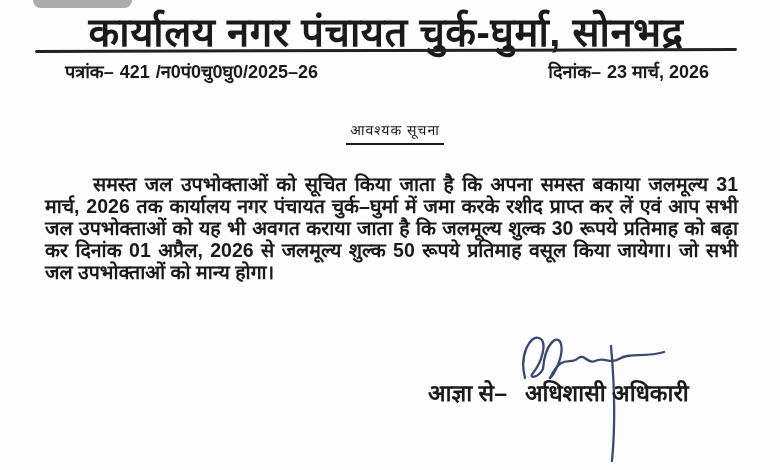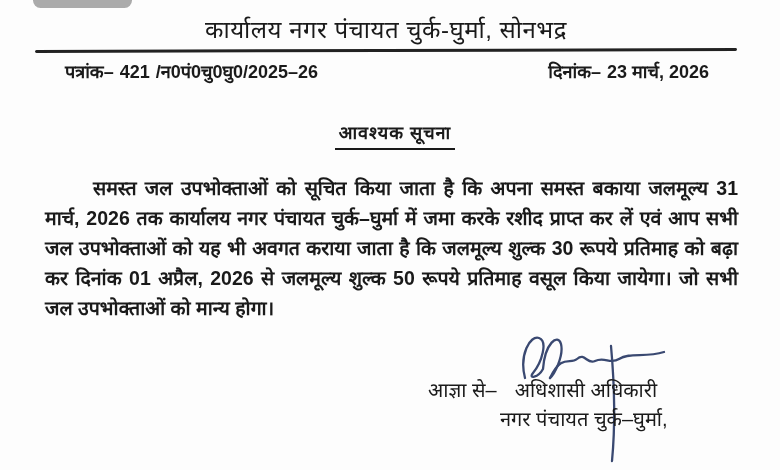--- a/index.html
+++ b/index.html
@@ -21,23 +21,23 @@
     background:var(--paper);
   }
   
   .scan-tab{
     position:absolute;left:33px;top:-7px;width:99px;height:15px;
     background:var(--scan-tab);
     border-radius:8px;
     opacity:.85;
   }
   .title{
-    position:absolute;left:35px;top:12px;width:702px;
+    position:absolute;left:35px;top:3px;width:702px;
     text-align:center;
-    font-size:24px;font-weight:400;
+    font-size:40px;font-weight:700;
     letter-spacing:0.5px;
     white-space:nowrap;
   }
   .title-rule{
     position:absolute;left:35px;top:49px;width:702px;height:3px;
     background:#222;border-radius:2px;
     transform:rotate(-0.15deg);
   }
   .meta-row{
     position:absolute;left:65px;top:59px;width:650px;
@@ -47,37 +47,37 @@
     gap:12px;
   }
   .meta-left span{margin-right:6px;}
   .meta-right span{margin-right:6px;}
   .heading-wrap{
     position:absolute;left:0;top:120px;width:790px;
     text-align:center;
   }
   .heading{
     display:inline-block;
-    font-size:18px;font-weight:700;
+    font-size:14px;font-weight:400;
     letter-spacing:1px;
     border-bottom:2.5px solid #1a1a1a;
     padding:0 4px 4px 4px;
   }
   .body-text{
     position:absolute;left:45px;top:173px;width:693px;
     font-size:19.5px;font-weight:600;
-    line-height:30px;
+    line-height:22px;
     text-align:justify;
     text-indent:48px;
   }
   .signature-scribble{
     position:absolute;left:515px;top:331px;width:158px;height:135px;
     pointer-events:none;
   }
-  .sig-line{position:absolute;white-space:nowrap;font-weight:400;font-size:20px;text-align:right;}
+  .sig-line{position:absolute;white-space:nowrap;font-weight:700;font-size:23px;text-align:right;}
   .sig-line-1{left:428px;top:376px;}
   .sig-line-1 .gap{display:inline-block;width:18px;}
   .sig-line-2{left:500px;top:405px;}
   .sig-line-3{left:553px;top:432px;}
 </style>
 </head>
 <body>
 
 <div class="page">
 
@@ -105,15 +105,14 @@
     <g stroke="var(--signature-ink)" stroke-width="2.3" stroke-linecap="round" stroke-linejoin="round" opacity="0.92">
       <path d="M10,47 C4,24 15,4 24,7 C33,10 27,31 18,42 C13,48 23,47 28,38 C30,12 43,2 46,13 C49,25 39,44 35,47"></path>
       <path d="M35,47 C47,22 55,34 62,28 C70,21 72,34 80,30 C90,25 95,34 104,28 C115,21 130,27 149,21"></path>
       <path d="M96,15 C99,48 101,88 97,130"></path>
     </g>
   </svg>
 
   <div class="sig-line sig-line-1">
     <span>आज्ञा से–</span><span class="gap"></span><span>अधिशासी अधिकारी</span>
   </div>
-  <div class="sig-line sig-line-2">नगर पंचायत चुर्क–घुर्मा,</div>
 
 </div>
 
 </body></html>

